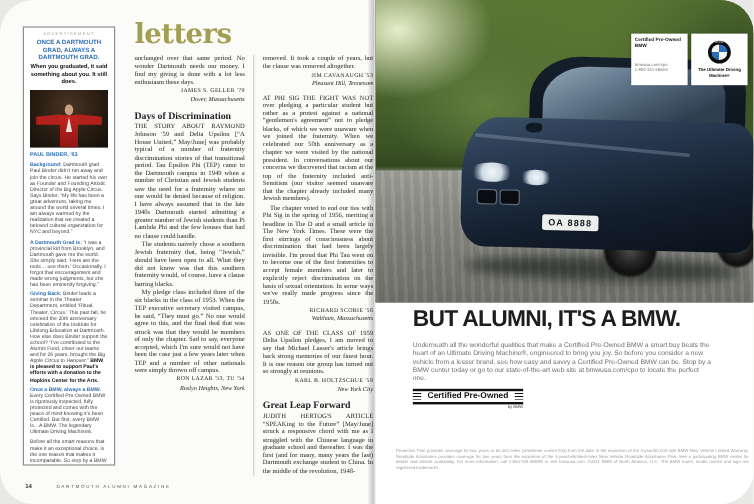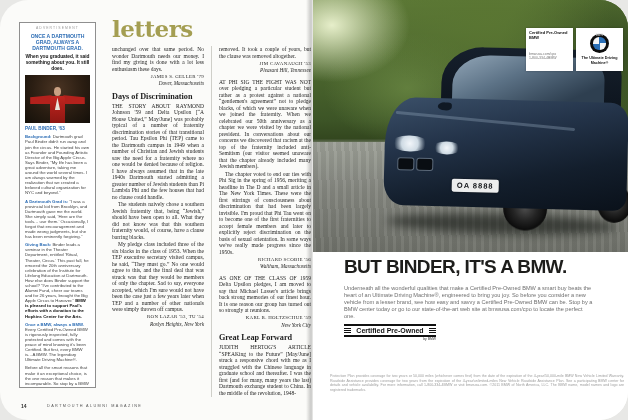--- a/index.html
+++ b/index.html
@@ -219,21 +219,21 @@
             <div class="roundel-text">BMW</div>
             <div class="roundel-inner"></div>
           </div>
           <div class="tagline">The Ultimate Driving Machine®</div>
         </div>
       </div>
     </div>
 
     <div class="bmw-copy">
       <div class="bmw-headline">
-        <div>BUT BINDER, IT'S A BMW.</div>
+        <div>BUT ALUMNI, IT'S A BMW.</div>
       </div>
       <div class="bmw-body">Underneath all the wonderful qualities that make a Certified Pre-Owned BMW a smart buy beats the heart of an Ultimate Driving Machine®, engineered to bring you joy. So before you consider a new vehicle from a lesser brand, see how easy and savvy a Certified Pre-Owned BMW can be. Stop by a BMW center today or go to our state-of-the-art web site at bmwusa.com/cpo to locate the perfect one.</div>
       <div class="cpo-logo cpo-big">
         <div class="cpo-row">
           <span class="cpo-stripes"></span>
           <span class="cpo-text">Certified Pre-Owned</span>
           <span class="cpo-stripes"></span>
         </div>
         <div class="cpo-by">by BMW</div>
       </div>

